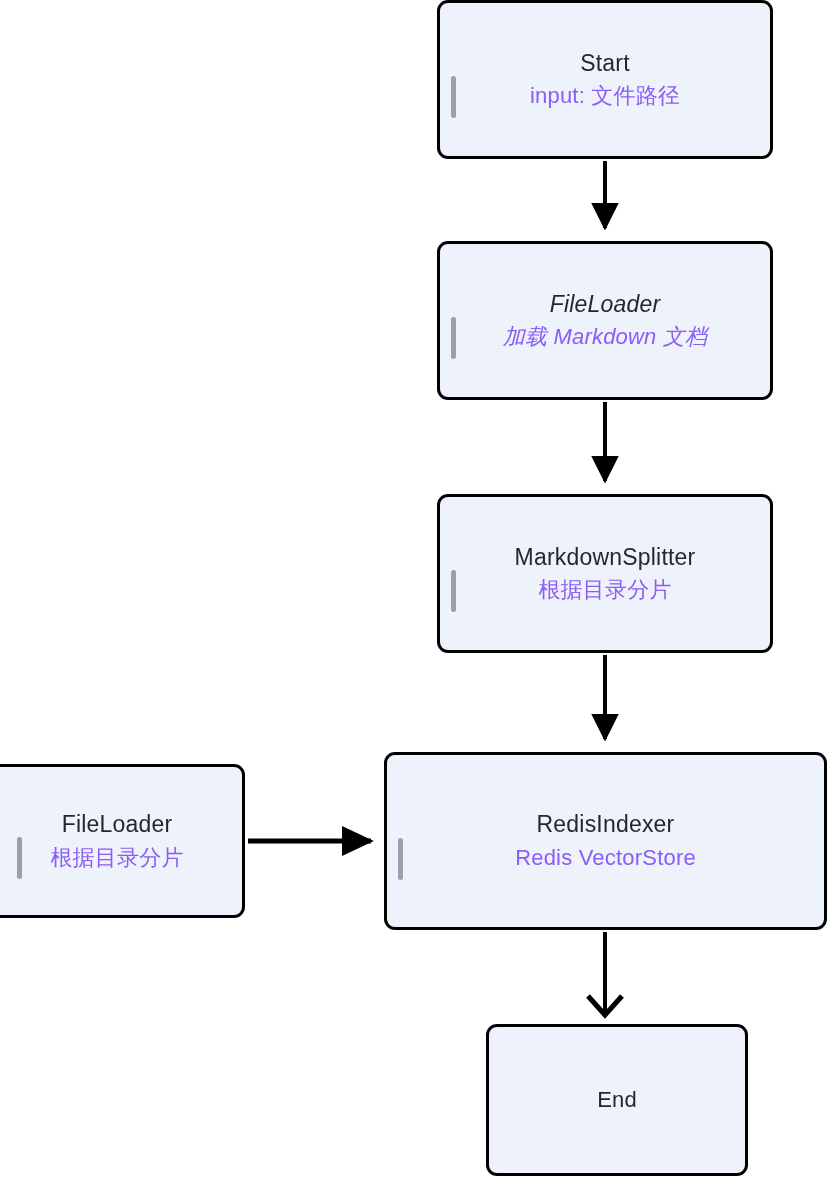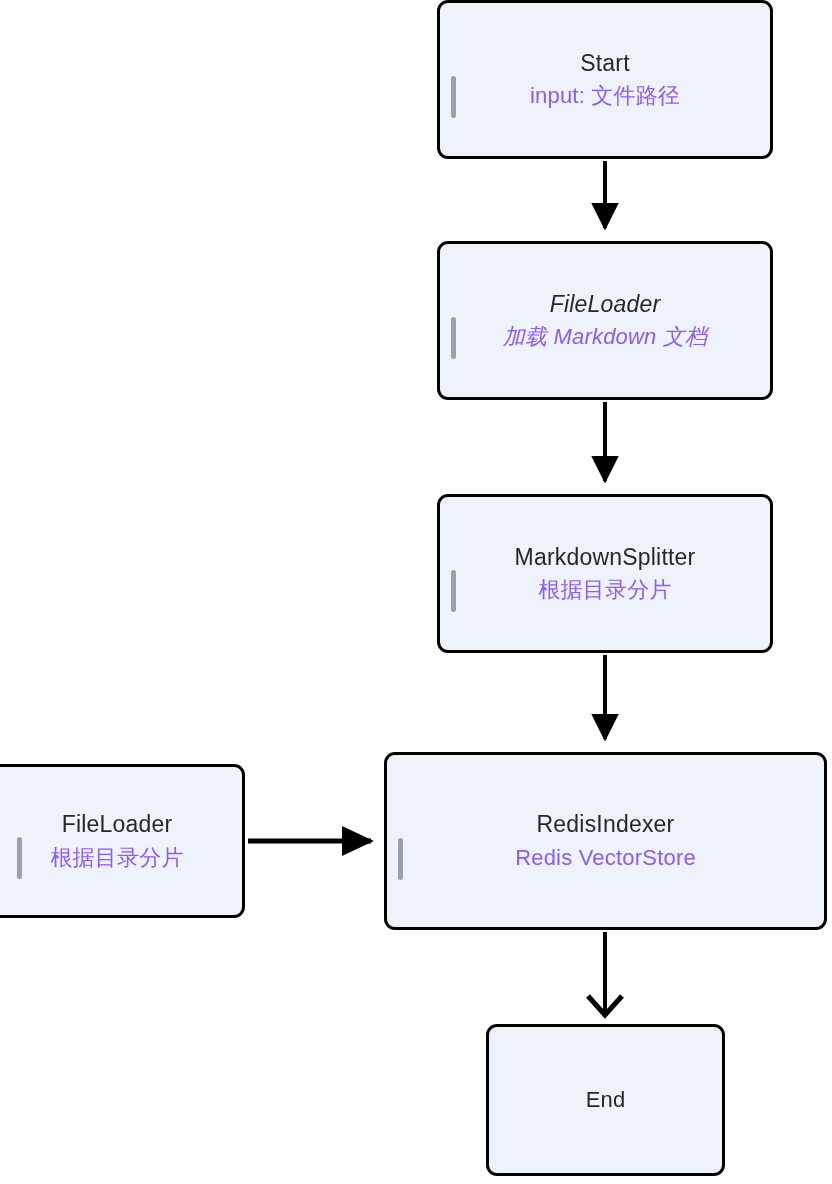--- a/index.html
+++ b/index.html
@@ -64,21 +64,21 @@
     border-radius: 3px;
     background: #9aa1ab;
   }
 
   
   #node-start      { left: 437px; top: 0px;    width: 336px; height: 159px; }
   #node-fileloader { left: 437px; top: 241px;  width: 336px; height: 159px; font-style: italic; }
   #node-splitter   { left: 437px; top: 494px;  width: 336px; height: 159px; }
   #node-redis      { left: 384px; top: 752px;  width: 443px; height: 178px; }
   #node-embedding  { left: -11px; top: 764px;  width: 256px; height: 154px; }
-  #node-end        { left: 486px; top: 1024px; width: 239px; height: 152px; text-align: center; }
+  #node-end        { left: 486px; top: 1024px; width: 262px; height: 152px; text-align: center; }
 
   #node-start      .accent-bar { left: 11px; top: 73px;  height: 42px; }
   #node-fileloader .accent-bar { left: 11px; top: 73px;  height: 42px; }
   #node-splitter   .accent-bar { left: 11px; top: 73px;  height: 42px; }
   #node-redis      .accent-bar { left: 11px; top: 83px;  height: 42px; }
   #node-embedding  .accent-bar { left: 25px; top: 70px;  height: 42px; }
 
   
   #arrows {
     position: absolute;

